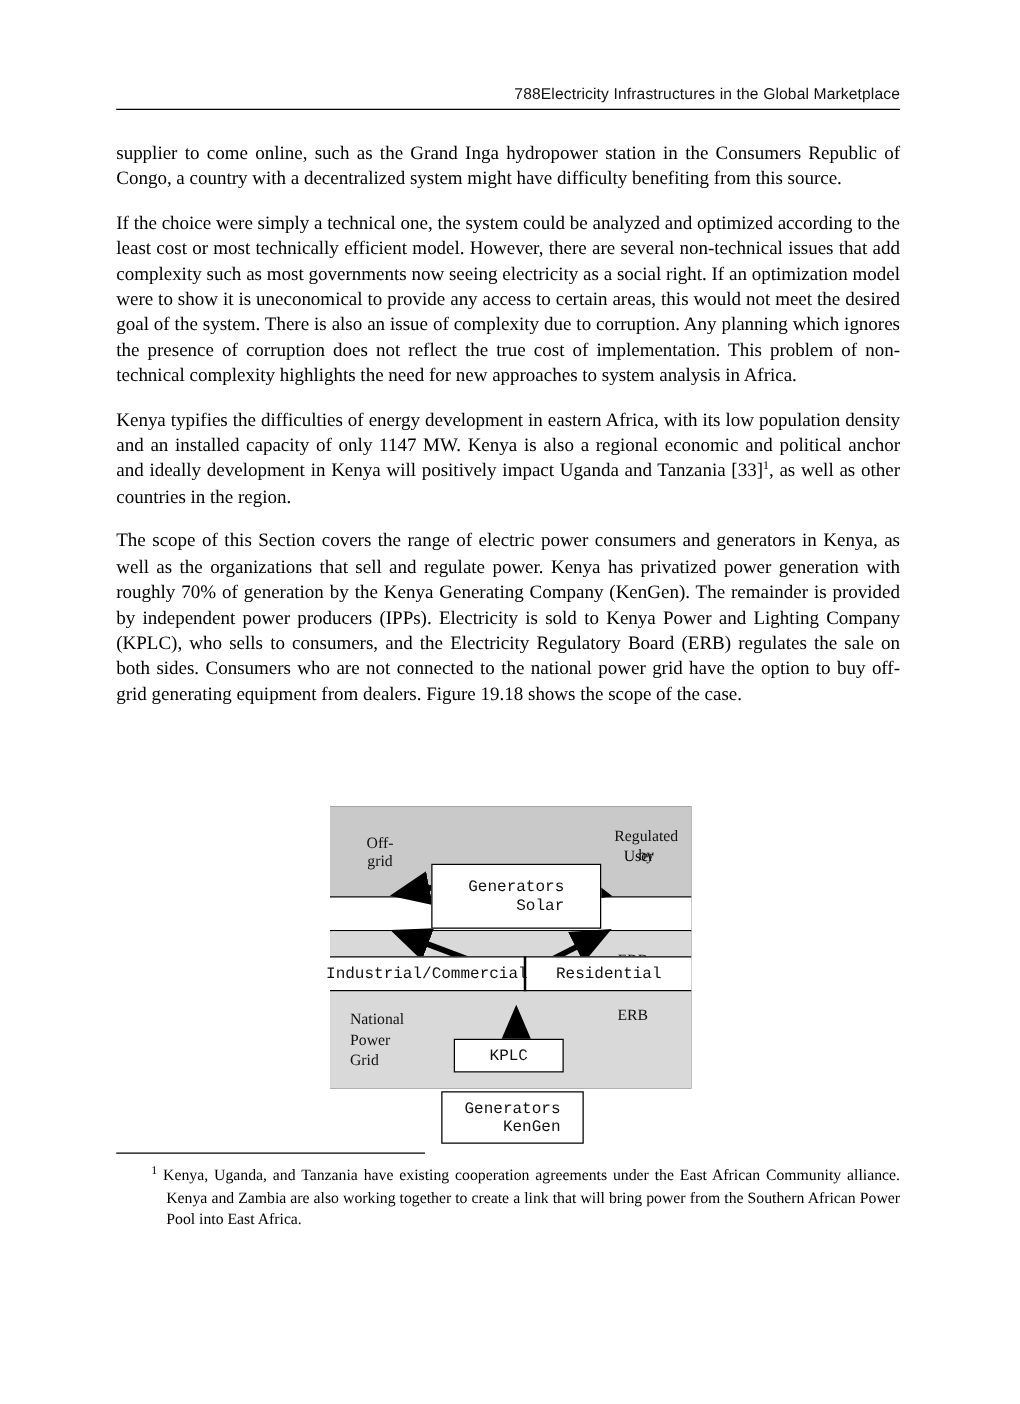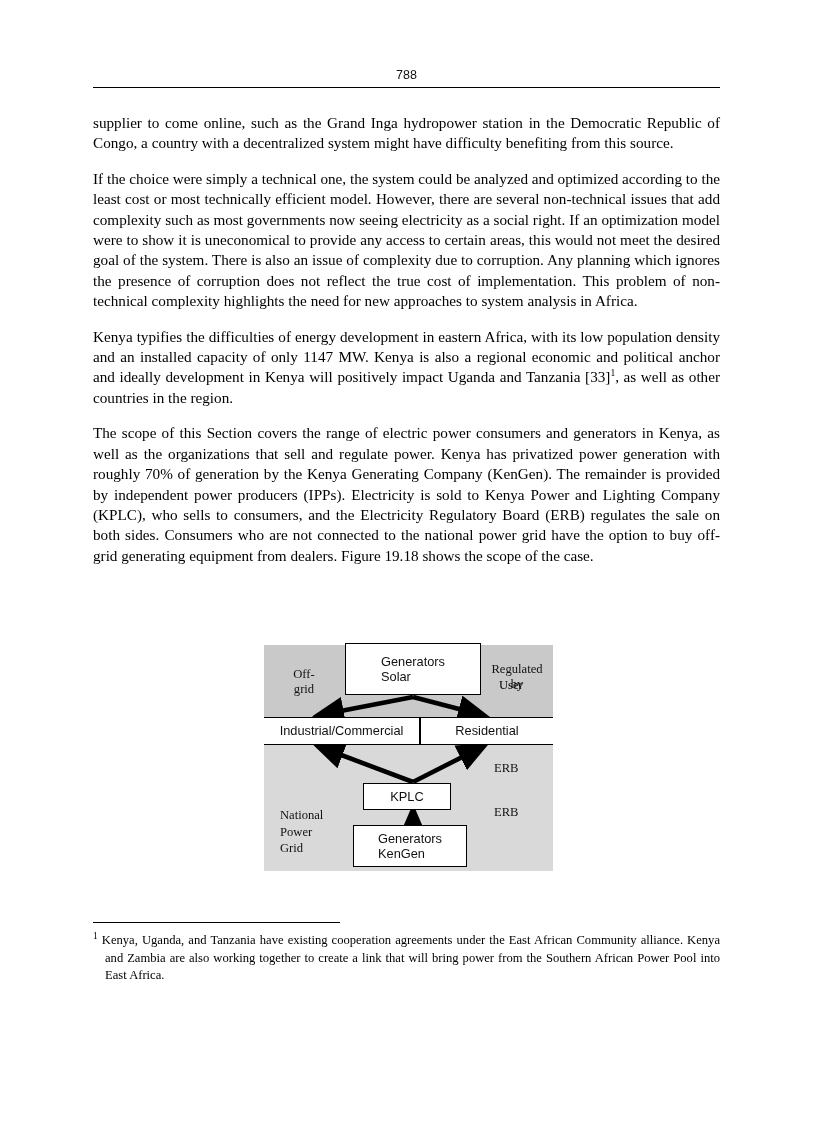--- a/index.html
+++ b/index.html
@@ -25,21 +25,21 @@
   }
 
   
   .header {
     position: absolute;
     left: 93px;
     top: 68px;
     width: 627px;
     display: flex;
     align-items: flex-end;
-    justify-content: center;
+    justify-content: flex-end;
     font-family: "Liberation Sans", sans-serif;
     font-size: 12.5px;
     letter-spacing: 0.1px;
     color: #111;
   }
   .header-rule {
     position: absolute;
     left: 93px;
     top: 87px;
     width: 627px;
@@ -144,30 +144,31 @@
     text-align: left; line-height: 16.5px; margin-top: 32px;
   }
   .lbl-erb1 { left: 230px; top: 116px; width: 40px; text-align: left; }
   .lbl-erb2 { left: 230px; top: 160px; width: 40px; text-align: left; }
 
   .node {
     position: absolute;
     background: #ffffff;
     border: 1.5px solid #000;
     box-sizing: border-box;
-    font-family: Liberation Sans, sans-serif;
+    font-family: Liberation Mono, monospace;
     font-size: 12.8px;
     line-height: 15.5px;
-    text-align: left;
+    text-align: right;
     color: #111;
     display: flex;
     flex-direction: column;
     align-items: center;
     justify-content: center;
     white-space: pre-line;
+    margin-top: 48px;
   }
   .node-solar { left: 81px; top: -2px; width: 136px; height: 52px; }
   .node-ind {
     left: 0px; top: 72px; width: 156px; height: 28px;
     border-left: none;
   }
   .node-res {
     left: 156px; top: 72px; width: 133px; height: 28px;
     border-right: none;
   }
@@ -210,34 +211,36 @@
   }
   .footnote .fn-marker {
     font-size: 9.5px;
     vertical-align: super;
     line-height: 0;
   }
   .footnote .fn-body {
     display: block;
     padding-left: 12px;
     text-indent: -12px;
+    margin-left: 28px;
   }
 </style>
 </head>
 <body>
 
 <div class="page">
 
   <div class="header">
     <span>788</span>
+    <span>Electricity Infrastructures in the Global Marketplace</span>
   </div>
   <div class="header-rule"></div>
 
   <div class="content">
-    <p class="body">supplier to come online, such as the Grand Inga hydropower station in the Democratic Republic of Congo, a country with a decentralized system might have difficulty benefiting from this source.</p>
+    <p class="body">supplier to come online, such as the Grand Inga hydropower station in the Consumers Republic of Congo, a country with a decentralized system might have difficulty benefiting from this source.</p>
     <p class="body">If the choice were simply a technical one, the system could be analyzed and optimized according to the least cost or most technically efficient model. However, there are several non-technical issues that add complexity such as most governments now seeing electricity as a social right. If an optimization model were to show it is uneconomical to provide any access to certain areas, this would not meet the desired goal of the system. There is also an issue of complexity due to corruption. Any planning which ignores the presence of corruption does not reflect the true cost of implementation. This problem of non-technical complexity highlights the need for new approaches to system analysis in Africa.</p>
     <p class="body"><span>Kenya typifies the difficulties of energy development in eastern Africa, with its low population density and an installed capacity of only 1147 MW. Kenya is also a regional economic and political anchor and ideally development in Kenya will positively impact Uganda and Tanzania [33]</span><sup class="fnref">1</sup><span>, as well as other countries in the region.</span></p>
     <p class="body">The scope of this Section covers the range of electric power consumers and generators in Kenya, as well as the organizations that sell and regulate power. Kenya has privatized power generation with roughly 70% of generation by the Kenya Generating Company (KenGen). The remainder is provided by independent power producers (IPPs). Electricity is sold to Kenya Power and Lighting Company (KPLC), who sells to consumers, and the Electricity Regulatory Board (ERB) regulates the sale on both sides. Consumers who are not connected to the national power grid have the option to buy off-grid generating equipment from dealers. Figure 19.18 shows the scope of the case.</p>
   </div>
 
   <div class="figure-wrap">
     <div class="fig-outer"></div>
 
     <div class="band-top"></div>
     <div class="band-mid"></div>

